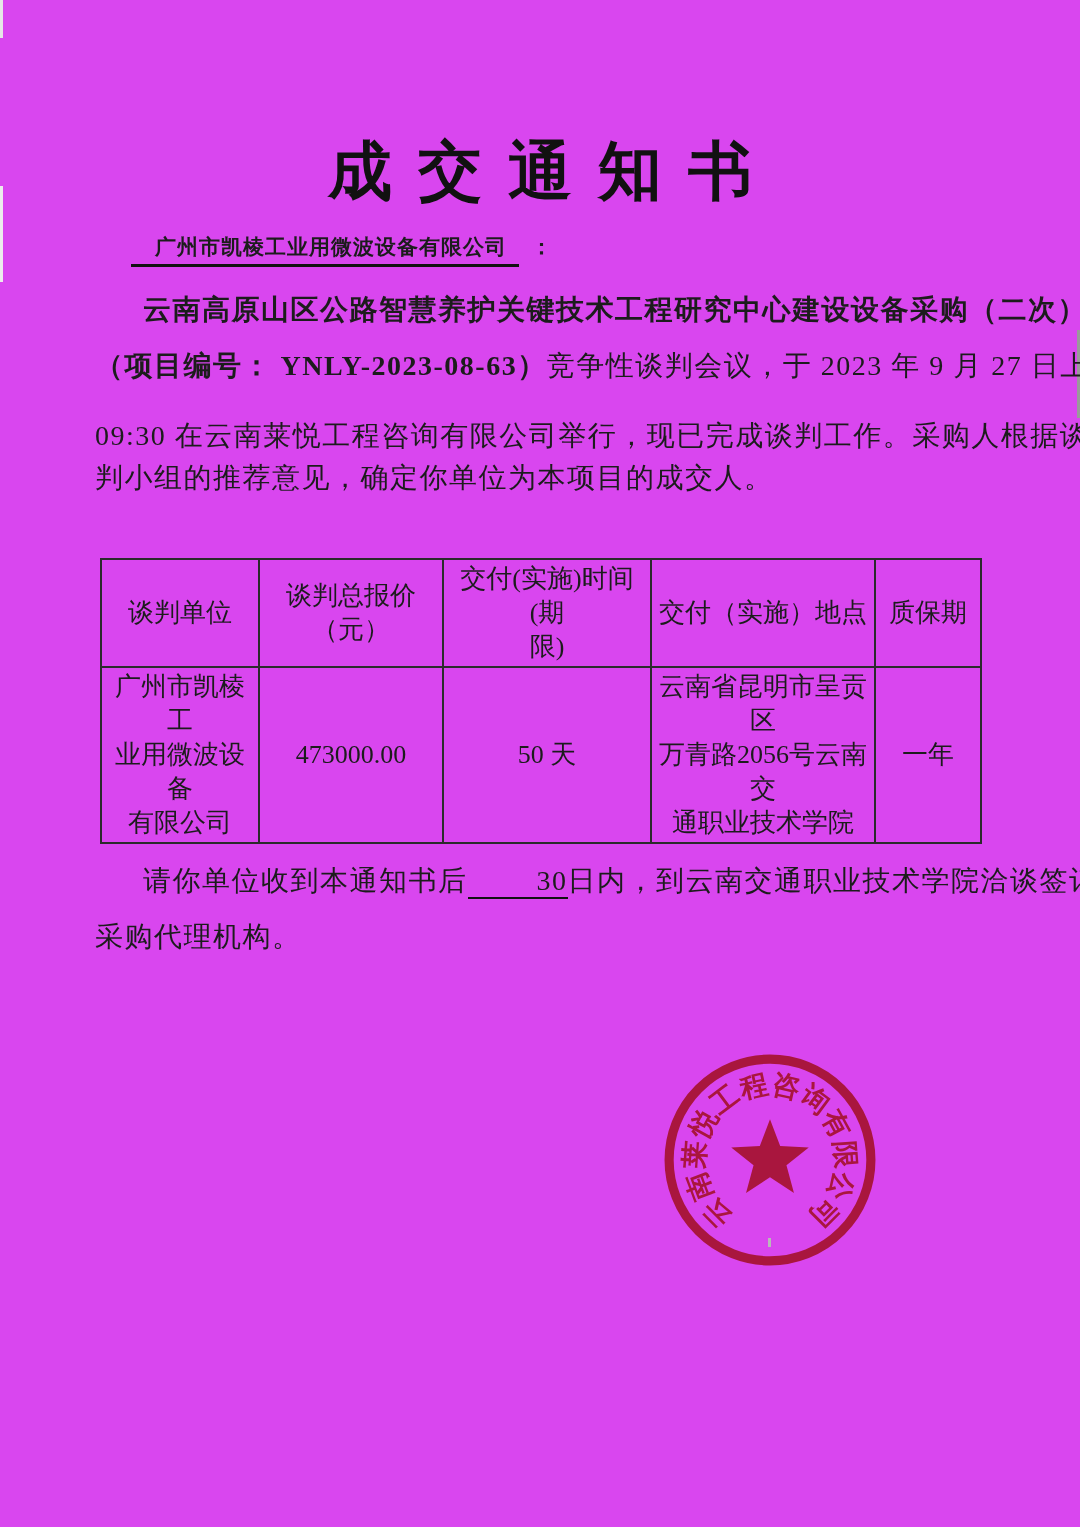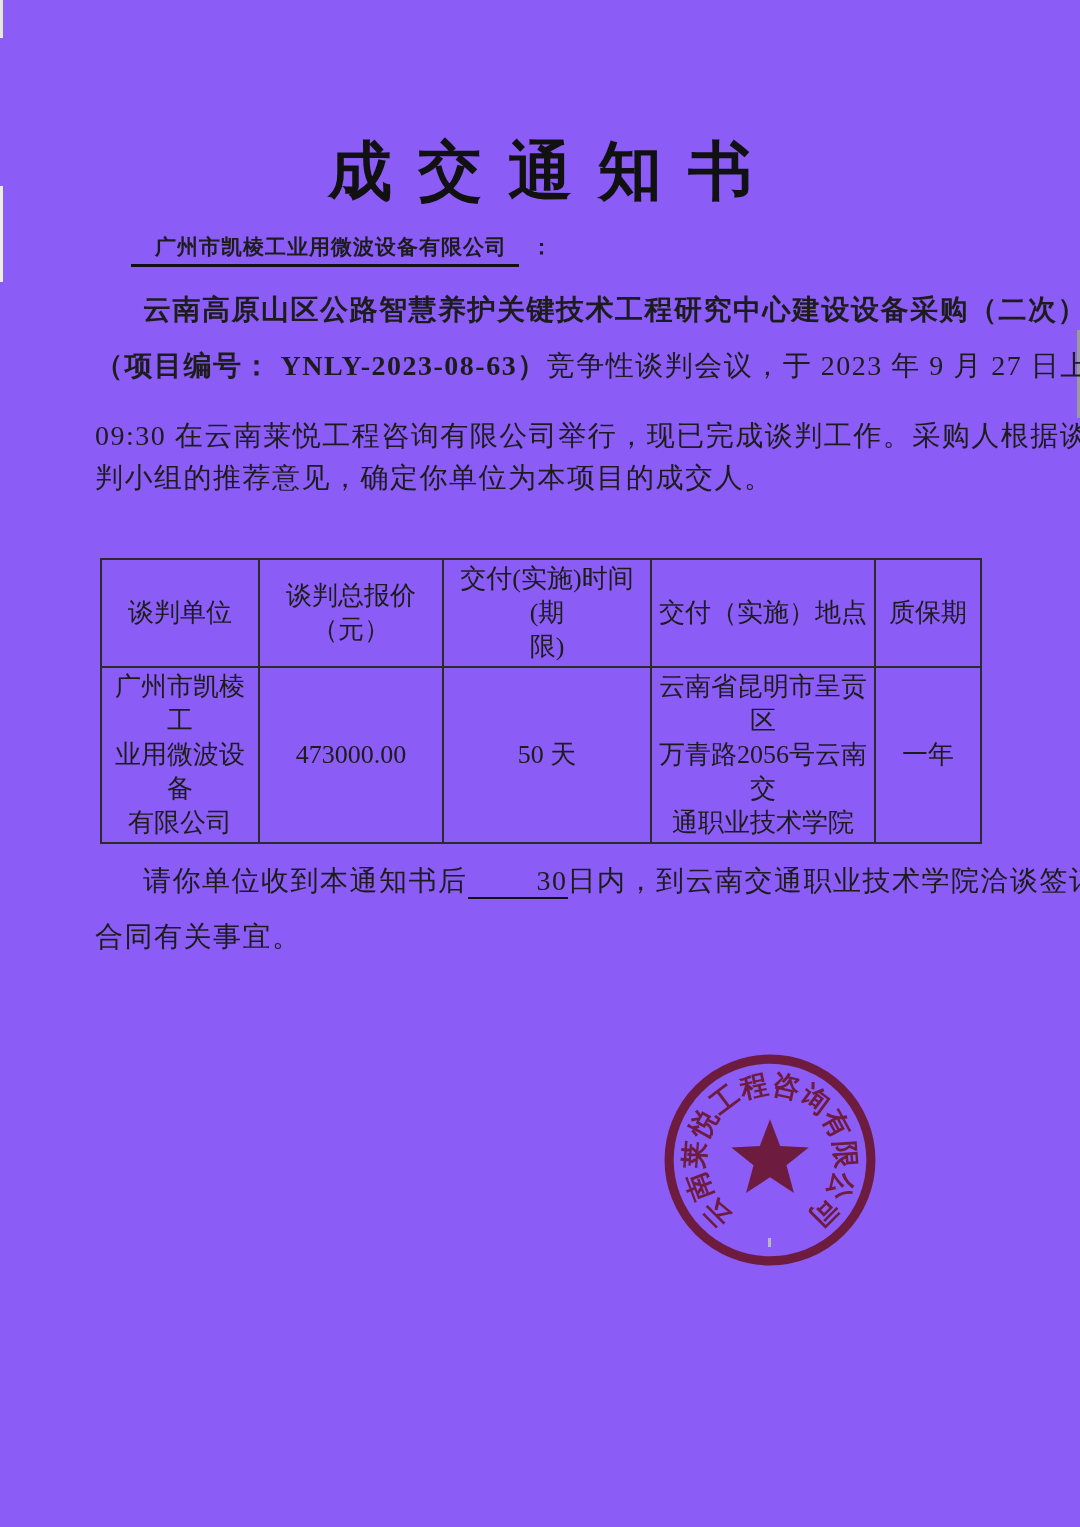--- a/index.html
+++ b/index.html
@@ -1,20 +1,20 @@
 <!DOCTYPE html>
 <html style="--seal-color: #bf3226;"><head>
 <meta charset="utf-8">
 <style>
   html,body{margin:0;padding:0;background:#888;}
   .page{
     position:relative;
     width:1080px;height:1527px;
     margin:0 auto;
-    background:#8b5cf6;
+    background:#d946ef;
     overflow:hidden;
     font-family:"Liberation Serif","DejaVu Serif",serif;
     color:#1c1c1c;
   }
   
   .edge-artifact{position:absolute;background:#aaa;}
   .edge-artifact.left-top{left:0;top:0;width:3px;height:38px;background:#e6e6e6;}
   .edge-artifact.left-mid{left:0;top:186px;width:3px;height:96px;background:#ececec;}
   .edge-artifact.right{right:0;top:330px;width:3px;height:88px;background:#9a9a9a;}
 
@@ -155,21 +155,21 @@
 万青路2056号云南交
 通职业技术学院</td>
         <td>一年</td>
       </tr>
     </tbody>
   </table>
 
   <div class="closing-line cl1">
     <span>请你单位收到本通知书后</span><span class="days-underline">30</span><span>日内，到云南交通职业技术学院洽谈签订</span>
   </div>
-  <div class="closing-line cl2">合同有关事宜。</div>
+  <div class="closing-line cl2">采购代理机构。</div>
 
 
   <div class="stamp">
     <svg viewBox="0 0 210 210">
       <circle cx="105" cy="105" r="99" fill="none" stroke="var(--seal-color)" stroke-width="9"></circle>
       <path d="M105,65 L114.99,91.25 L143.04,92.64 L121.16,110.27 L128.51,137.36 L105,122 L81.49,137.36 L88.84,110.27 L66.96,92.64 L95.01,91.25 Z" fill="var(--seal-color)"></path>
       <g id="seal-chars">
           <text x="105" y="40" text-anchor="middle" transform="rotate(-135 105 105)">云</text>
           <text x="105" y="40" text-anchor="middle" transform="rotate(-110.45454545454545 105 105)">南</text>
           <text x="105" y="40" text-anchor="middle" transform="rotate(-85.9090909090909 105 105)">莱</text>

